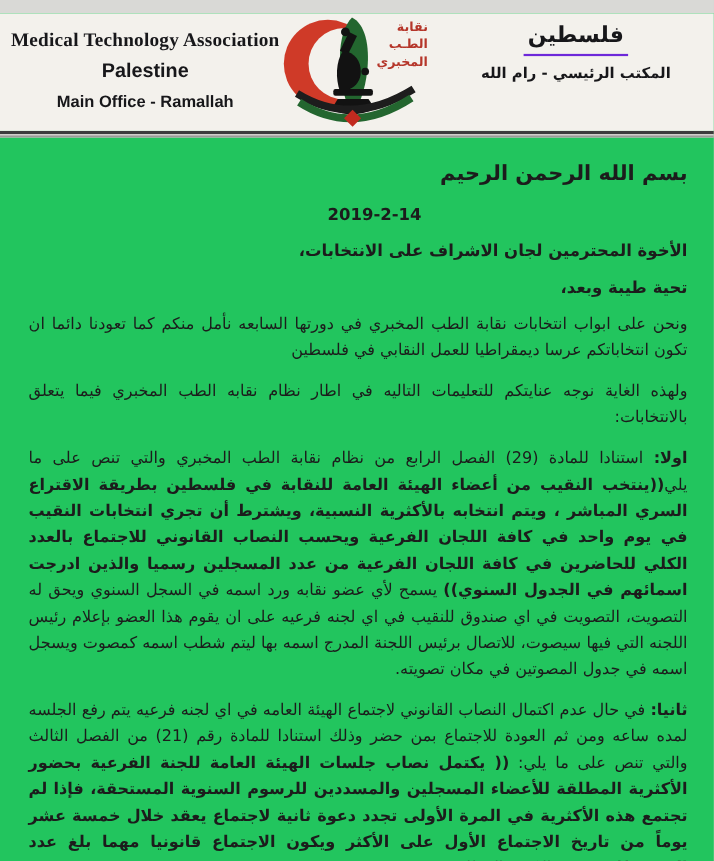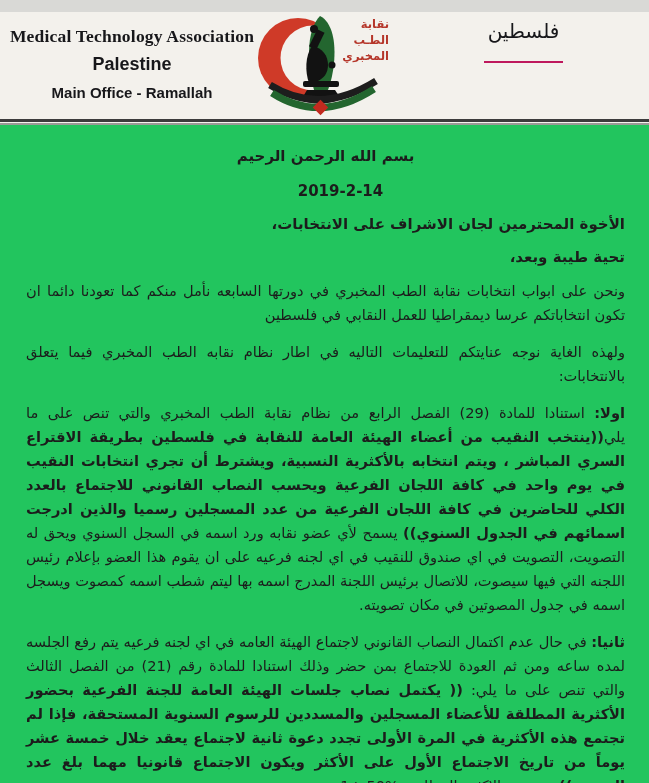--- a/index.html
+++ b/index.html
@@ -14,26 +14,26 @@
   }
   
   .header { position:relative; height:107px; background:#f3f1ec; }
   .hdr-en { position:absolute; left:4px; top:14px; width:256px; text-align:center; color:#17171a; }
   .hdr-en .l1 { font-family:"Liberation Serif", serif; font-weight:bold; font-size:17.5px; letter-spacing:.2px; }
   .hdr-en .l2 { font-family:"Liberation Sans", sans-serif; font-weight:bold; font-size:18px; margin-top:7px; }
   .hdr-en .l3 { font-family:"Liberation Sans", sans-serif; font-weight:bold; font-size:15px; margin-top:9px; }
   .hdr-logo { position:absolute; left:256px; top:1px; width:136px; height:105px; }
   .hdr-ar { position:absolute; right:8px; top:6px; width:235px; text-align:center; direction:rtl; color:#17171a; }
   .hdr-ar .t1 { font-size:25px; font-weight:bold; }
-  .hdr-ar .t2 { font-size:20px; font-weight:normal; display:inline-block; border-bottom:2px solid #be185d; padding:0 4px 18px; margin-top:1px; }
+  .hdr-ar .t2 { font-size:20px; font-weight:bold; display:inline-block; border-bottom:2px solid #6d28d9; padding:0 4px 6px; margin-top:1px; }
   .hdr-ar .t3 { font-size:13.5px; font-weight:bold; margin-top:8px; }
   .divider { height:1px; border-top:3px solid #3c3c3c; border-bottom:2px solid #9a9a97; background:#f5f3ee; }
   
   .content { direction:rtl; padding:0 24px 0 26px; }
-  .basmala { text-align:center; font-weight:bold; font-size:15px; margin-top:22px; }
+  .basmala { font-weight:bold; font-size:19px; margin-top:22px; }
   .date-line { direction:ltr; text-align:center; font-weight:bold; font-size:15px; margin:17px 0 0 30px; }
   .salutation, .greeting { font-weight:bold; font-size:15px; margin-top:15px; text-align:right; }
   .para { font-size:14.6px; line-height:24px; text-align:justify; margin:13px 0 0 0; }
   .para .b { font-weight:bold; }
 </style>
 </head>
 <body>
 
 <div class="page">
 
@@ -71,20 +71,21 @@
 
       <g fill="none">
         <path d="M14 72 Q 64 103 120 68" stroke="#1d1d1d" stroke-width="7"></path>
         <path d="M16 80 Q 64 111 118 76" stroke="#23662f" stroke-width="7"></path>
         <rect x="59" y="89" width="11" height="11" transform="rotate(45 64.5 94.5)" fill="#c22a1f" stroke="none"></rect>
       </g>
     </svg>
 
     <div class="hdr-ar">
       <div><span class="t2">فلسطين</span></div>
+      <div class="t3">المكتب الرئيسي - رام الله</div>
     </div>
   </div>
 
   <div class="divider"></div>
 
   <div class="content">
 
     <div class="basmala">بسم الله الرحمن الرحيم</div>
 
     <div class="date-line">2019-2-14</div>

